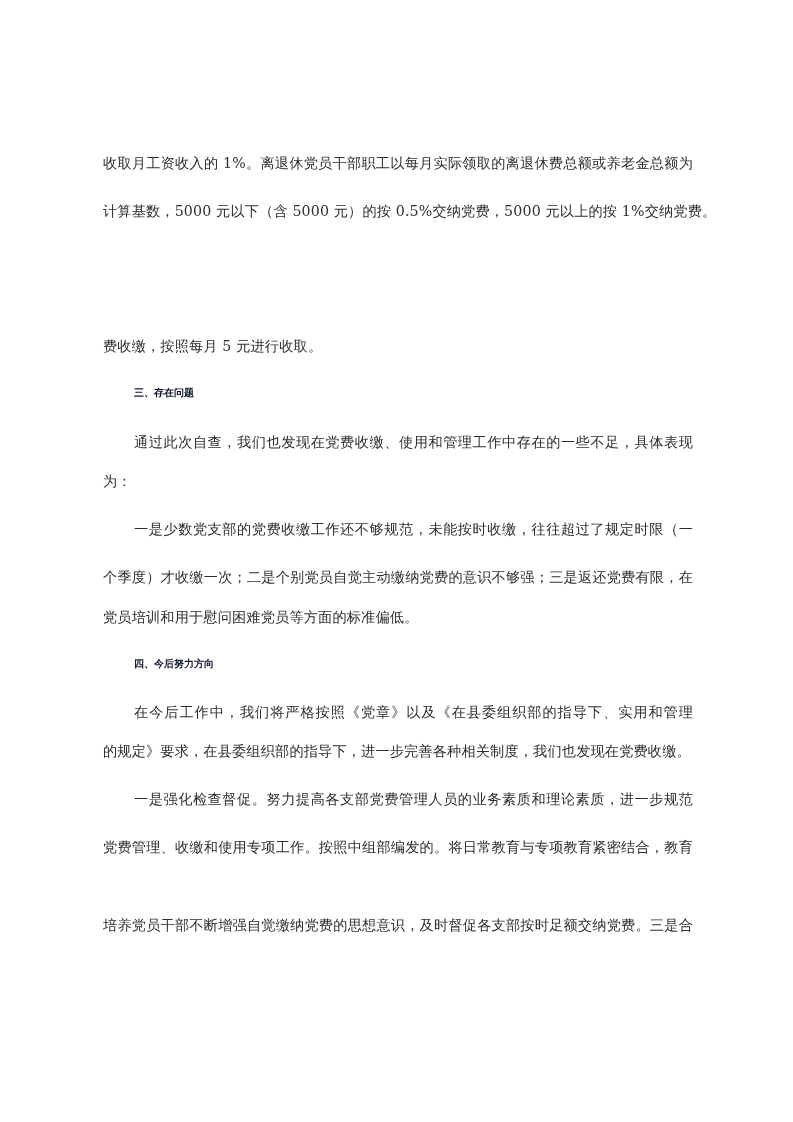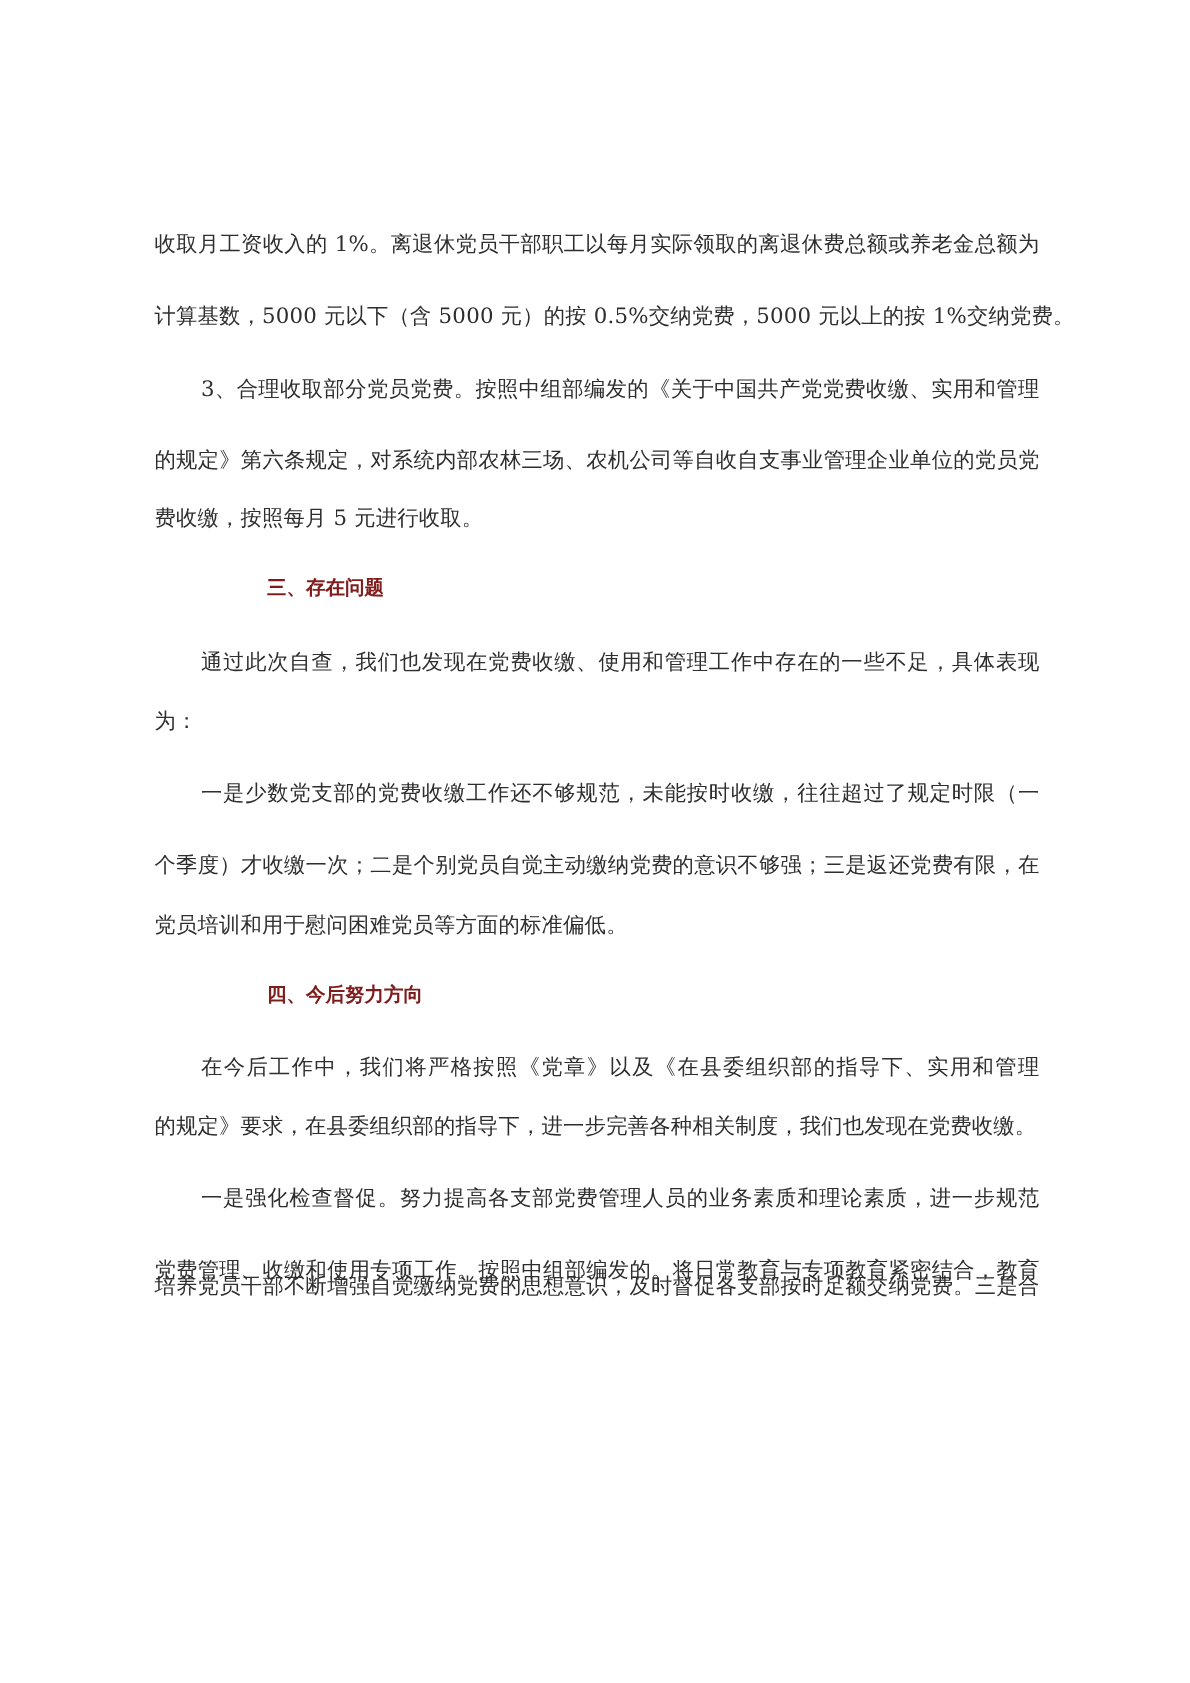--- a/index.html
+++ b/index.html
@@ -39,51 +39,48 @@
   }
   .line.indent {
     left: 134px;
     width: 559px;
   }
   .heading {
     position: absolute;
     left: 134px;
     height: 20px;
     line-height: 20px;
-    font-size: 13px;
+    font-size: 10px;
     font-family: "DejaVu Sans", "Liberation Sans", sans-serif;
     font-weight: bold;
-    color: #7f1d1d;
+    color: #0f172a;
     white-space: nowrap;
-    margin-left: 44px;
   }
 </style>
 </head>
 <body>
 
 <div class="page">
 
   <div class="line" style="top:153px">收取月工资收入的 1%。离退休党员干部职工以每月实际领取的离退休费总额或养老金总额为</div>
   <div class="line last" style="top:201px">计算基数，5000 元以下（含 5000 元）的按 0.5%交纳党费，5000 元以上的按 1%交纳党费。</div>
 
-  <div class="line indent" style="top:250px">3、合理收取部分党员党费。按照中组部编发的《关于中国共产党党费收缴、实用和管理</div>
-  <div class="line" style="top:297px">的规定》第六条规定，对系统内部农林三场、农机公司等自收自支事业管理企业单位的党员党</div>
   <div class="line last" style="top:336px">费收缴，按照每月 5 元进行收取。</div>
 
   <div class="heading" style="top:383px">三、存在问题</div>
 
   <div class="line indent" style="top:432px">通过此次自查，我们也发现在党费收缴、使用和管理工作中存在的一些不足，具体表现</div>
   <div class="line last" style="top:471px">为：</div>
 
   <div class="line indent" style="top:519px">一是少数党支部的党费收缴工作还不够规范，未能按时收缴，往往超过了规定时限（一</div>
   <div class="line" style="top:567px">个季度）才收缴一次；二是个别党员自觉主动缴纳党费的意识不够强；三是返还党费有限，在</div>
   <div class="line last" style="top:607px">党员培训和用于慰问困难党员等方面的标准偏低。</div>
 
   <div class="heading" style="top:654px">四、今后努力方向</div>
 
   <div class="line indent" style="top:702px">在今后工作中，我们将严格按照《党章》以及《在县委组织部的指导下、实用和管理</div>
   <div class="line last" style="top:741px">的规定》要求，在县委组织部的指导下，进一步完善各种相关制度，我们也发现在党费收缴。</div>
 
   <div class="line indent" style="top:789px">一是强化检查督促。努力提高各支部党费管理人员的业务素质和理论素质，进一步规范</div>
   <div class="line" style="top:837px">党费管理、收缴和使用专项工作。按照中组部编发的。将日常教育与专项教育紧密结合，教育</div>
-  <div class="line" style="top:848px">培养党员干部不断增强自觉缴纳党费的思想意识，及时督促各支部按时足额交纳党费。三是合</div>
+  <div class="line" style="top:915px">培养党员干部不断增强自觉缴纳党费的思想意识，及时督促各支部按时足额交纳党费。三是合</div>
 
 </div>
 
 </body></html>

